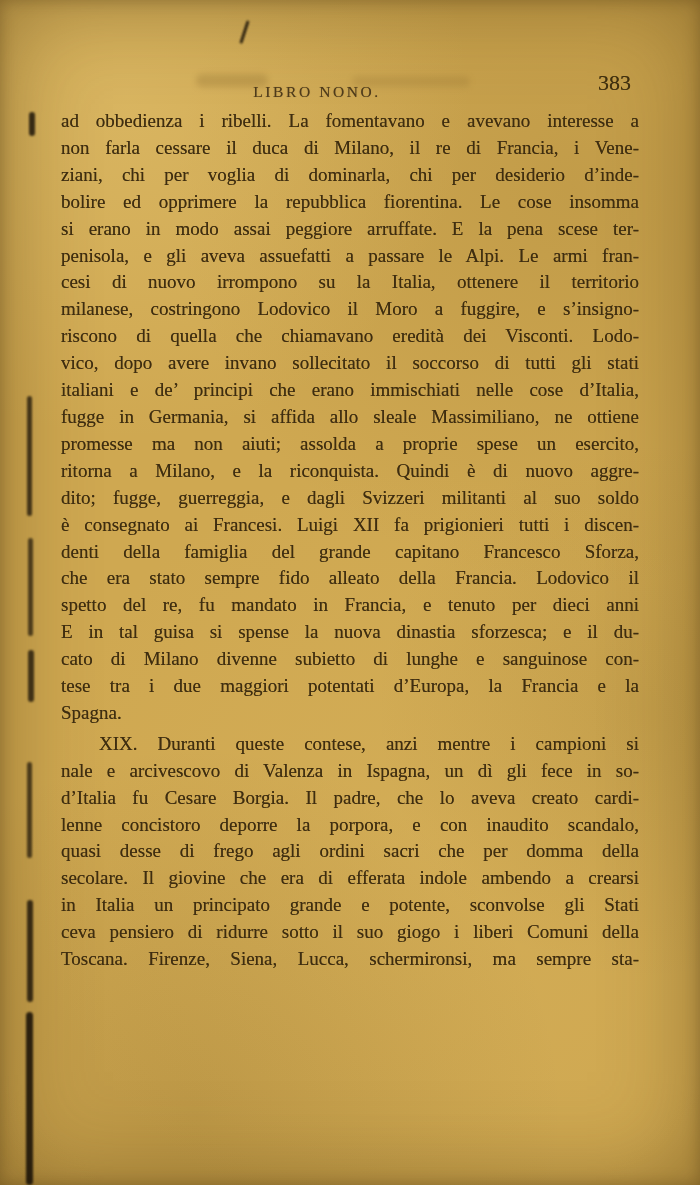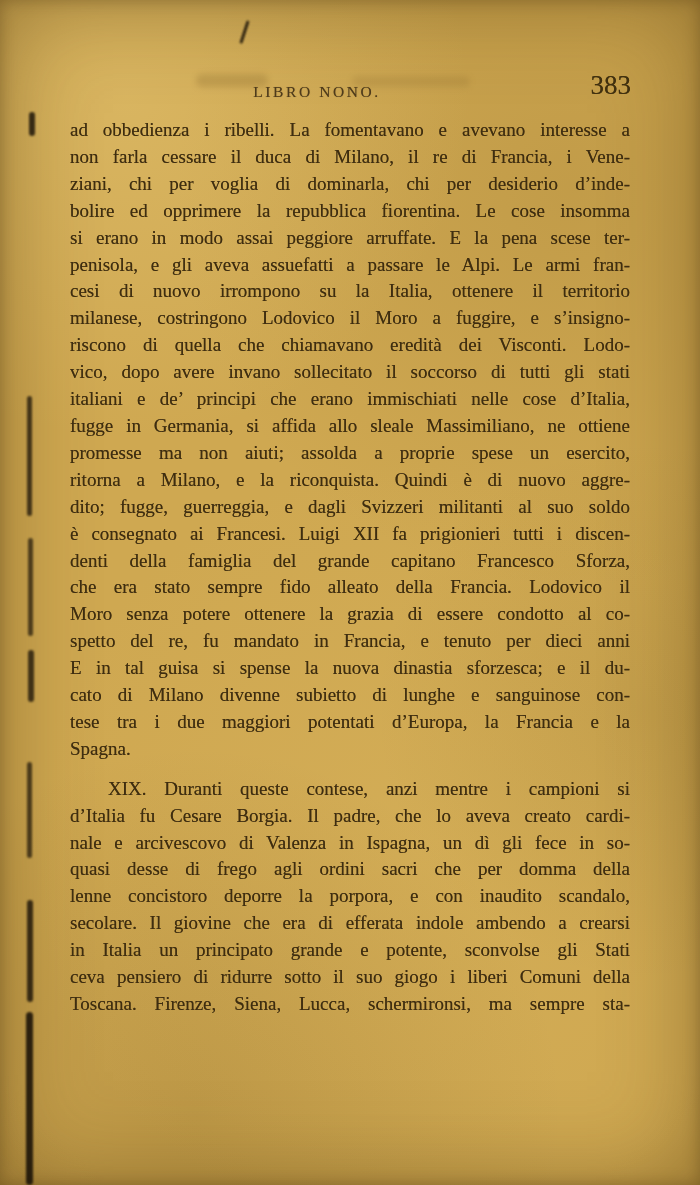--- a/index.html
+++ b/index.html
@@ -21,29 +21,29 @@
     color:#3c2b10;
   }
   .running-head { position:absolute; top:70px; left:57px; width:586px; height:26px; }
   .head-title {
     position:absolute; left:0; top:4px; width:520px; text-align:center;
     font-size:15.5px; letter-spacing:2.6px; color:#4e3b1b;
     text-shadow:0 0 .7px rgba(78,59,27,.6);
     margin-top:9px;
   }
   .page-num {
-    position:absolute; right:12px; top:0; font-size:27px; color:#40300f;
+    position:absolute; right:12px; top:0; font-size:22px; color:#40300f;
     text-shadow:0 0 .6px rgba(64,48,15,.7);
   }
   .text-block {
     position:absolute; top:104px; left:57px; width:586px;
     font-size:19px; line-height:26.9px; color:#3e2d10;
     text-shadow:0 0 .6px rgba(62,45,16,.65);
   }
-  .para { margin:13px; }
+  .para { margin:4px; }
   .line { text-align:justify; text-align-last:justify; }
   .line.pend { text-align-last:left; }
   .line.indent { text-indent:38px; }
   .ink { position:absolute; background:#140d05; filter:blur(1.1px); border-radius:4px; }
   .ink.m1 { left:29px; top:112px; width:6px; height:24px; opacity:.80; }
   .ink.m2 { left:27px; top:396px; width:5px; height:120px; opacity:.72; }
   .ink.m3 { left:28px; top:538px; width:5px; height:98px;  opacity:.66; }
   .ink.m4 { left:28px; top:650px; width:6px; height:52px;  opacity:.74; }
   .ink.m5 { left:27px; top:762px; width:5px; height:96px;  opacity:.68; }
   .ink.m6 { left:27px; top:900px; width:6px; height:102px; opacity:.78; }
@@ -80,33 +80,32 @@
       <div class="line">riscono di quella che chiamavano eredità dei Visconti. Lodo-</div>
       <div class="line">vico, dopo avere invano sollecitato il soccorso di tutti gli stati</div>
       <div class="line">italiani e de’ principi che erano immischiati nelle cose d’Italia,</div>
       <div class="line">fugge in Germania, si affida allo sleale Massimiliano, ne ottiene</div>
       <div class="line">promesse ma non aiuti; assolda a proprie spese un esercito,</div>
       <div class="line">ritorna a Milano, e la riconquista. Quindi è di nuovo aggre-</div>
       <div class="line">dito; fugge, guerreggia, e dagli Svizzeri militanti al suo soldo</div>
       <div class="line">è consegnato ai Francesi. Luigi XII fa prigionieri tutti i discen-</div>
       <div class="line">denti della famiglia del grande capitano Francesco Sforza,</div>
       <div class="line">che era stato sempre fido alleato della Francia. Lodovico il</div>
-      <div class="line">Moro senza potere ottenere la grazia di essere condotto al co-</div>
       <div class="line">spetto del re, fu mandato in Francia, e tenuto per dieci anni</div>
       <div class="line">E in tal guisa si spense la nuova dinastia sforzesca; e il du-</div>
       <div class="line">cato di Milano divenne subietto di lunghe e sanguinose con-</div>
       <div class="line">tese tra i due maggiori potentati d’Europa, la Francia e la</div>
       <div class="line pend">Spagna.</div>
     </div>
     <div class="para">
       <div class="line indent">XIX. Duranti queste contese, anzi mentre i campioni si</div>
+      <div class="line">nale e arcivescovo di Valenza in Ispagna, un dì gli fece in so-</div>
       <div class="line">d’Italia fu Cesare Borgia. Il padre, che lo aveva creato cardi-</div>
-      <div class="line">nale e arcivescovo di Valenza in Ispagna, un dì gli fece in so-</div>
+      <div class="line">lenne concistoro deporre la porpora, e con inaudito scandalo,</div>
       <div class="line">quasi desse di frego agli ordini sacri che per domma della</div>
-      <div class="line">lenne concistoro deporre la porpora, e con inaudito scandalo,</div>
       <div class="line">secolare. Il giovine che era di efferata indole ambendo a crearsi</div>
       <div class="line">in Italia un principato grande e potente, sconvolse gli Stati</div>
       <div class="line">ceva pensiero di ridurre sotto il suo giogo i liberi Comuni della</div>
       <div class="line">Toscana. Firenze, Siena, Lucca, schermironsi, ma sempre sta-</div>
     </div>
   </div>
 
   <span class="ink m1"></span>
   <span class="ink m2"></span>
   <span class="ink m3"></span>

